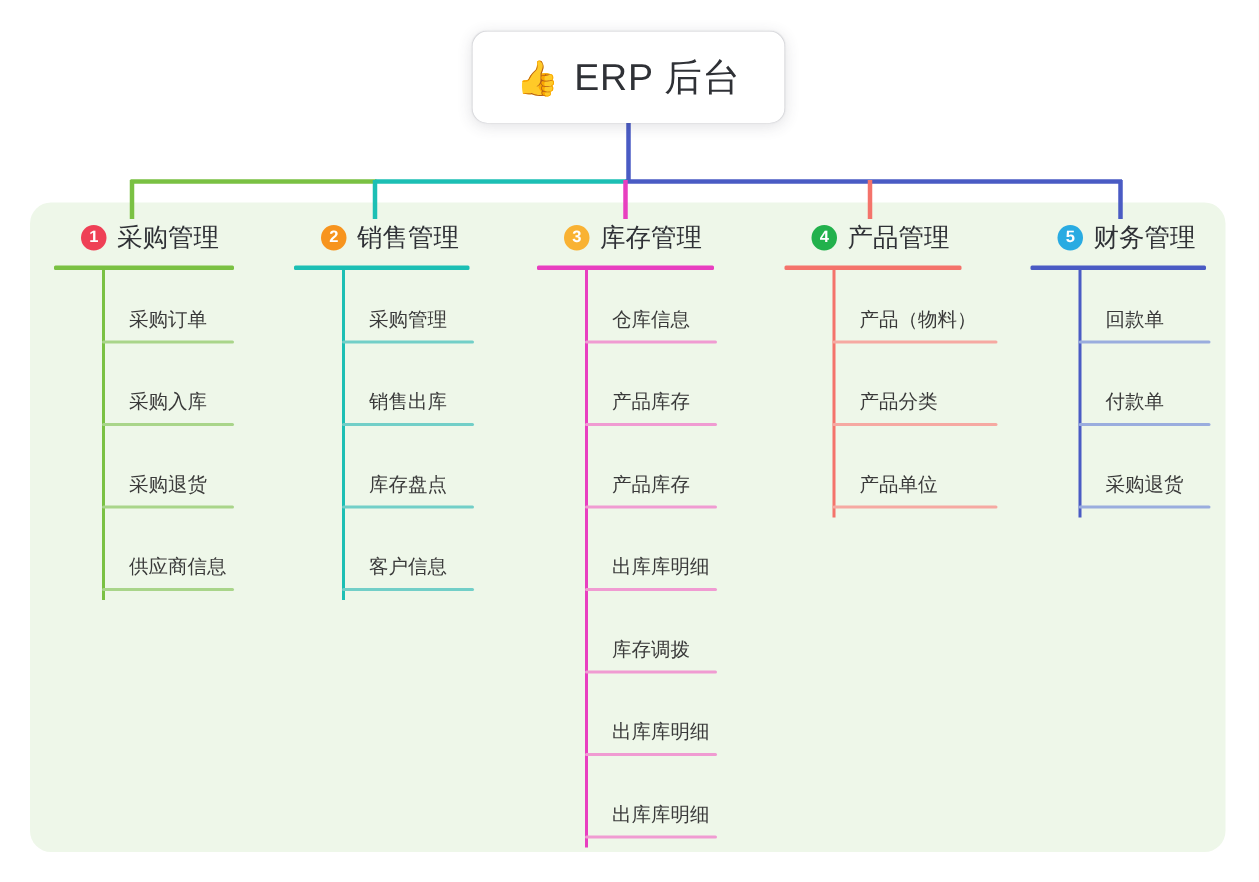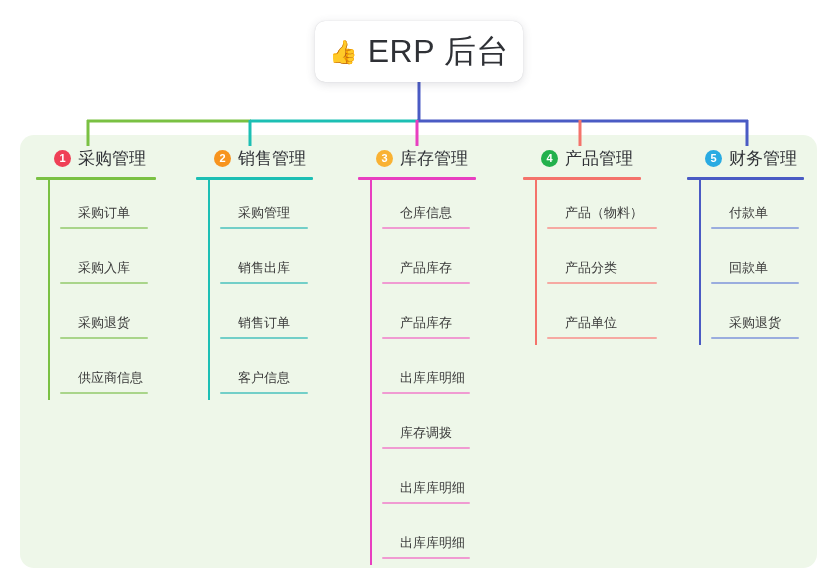--- a/index.html
+++ b/index.html
@@ -36,21 +36,21 @@
     gap: 10px;
     box-sizing: border-box;
   }
   .root-emoji {
     font-size: 23px;
     line-height: 1;
     display: inline-block;
     transform: translateY(1px);
   }
   .root-title {
-    font-size: 32px;
+    font-size: 25px;
     color: #2f3136;
     letter-spacing: 0.5px;
     white-space: nowrap;
   }
 
   
   .connectors {
     position: absolute;
     left: 0;
     top: 0;
@@ -107,22 +107,22 @@
   }
   .head-rule {
     height: 3px;
     margin-top: 7px;
     border-radius: 1px;
   }
 
   
   .leaves {
     position: relative;
-    margin-left: 12px;
-    padding-left: 12px;
+    margin-left: 32px;
+    padding-left: 0;
   }
   .trunk {
     position: absolute;
     left: 0;
     top: 0;
     width: 2px;
   }
   .leaf {
     position: relative;
     height: 55px;
@@ -210,21 +210,21 @@
           <div class="trunk" style="background: rgb(28, 191, 180); height: 220px;"></div>
           <div class="leaf">
             <span class="leaf-label">采购管理</span>
             <div class="leaf-rule" style="width: 88px; background: rgb(114, 207, 200);"></div>
           </div>
           <div class="leaf">
             <span class="leaf-label">销售出库</span>
             <div class="leaf-rule" style="width: 88px; background: rgb(114, 207, 200);"></div>
           </div>
           <div class="leaf">
-            <span class="leaf-label">销售订单</span>
+            <span class="leaf-label">库存盘点</span>
             <div class="leaf-rule" style="width: 88px; background: rgb(114, 207, 200);"></div>
           </div>
           <div class="leaf">
             <span class="leaf-label">客户信息</span>
             <div class="leaf-rule" style="width: 88px; background: rgb(114, 207, 200);"></div>
           </div>
         </div>
       </div>
       <div class="column" style="left: 358px;">
         <div class="col-head">
@@ -288,28 +288,28 @@
       </div>
       <div class="column" style="left: 687px;">
         <div class="col-head">
           <span class="badge" style="background: rgb(41, 171, 226);">5</span>
           <span class="col-title">财务管理</span>
         </div>
         <div class="head-rule" style="width: 117px; background: rgb(74, 91, 196);"></div>
         <div class="leaves">
           <div class="trunk" style="background: rgb(74, 91, 196); height: 165px;"></div>
           <div class="leaf">
+            <span class="leaf-label">回款单</span>
+            <div class="leaf-rule" style="width: 88px; background: rgb(154, 173, 222);"></div>
+          </div>
+          <div class="leaf">
             <span class="leaf-label">付款单</span>
             <div class="leaf-rule" style="width: 88px; background: rgb(154, 173, 222);"></div>
           </div>
           <div class="leaf">
-            <span class="leaf-label">回款单</span>
-            <div class="leaf-rule" style="width: 88px; background: rgb(154, 173, 222);"></div>
-          </div>
-          <div class="leaf">
             <span class="leaf-label">采购退货</span>
             <div class="leaf-rule" style="width: 88px; background: rgb(154, 173, 222);"></div>
           </div>
         </div>
       </div>
     </div>
 
 </div>
 
 </body></html>

